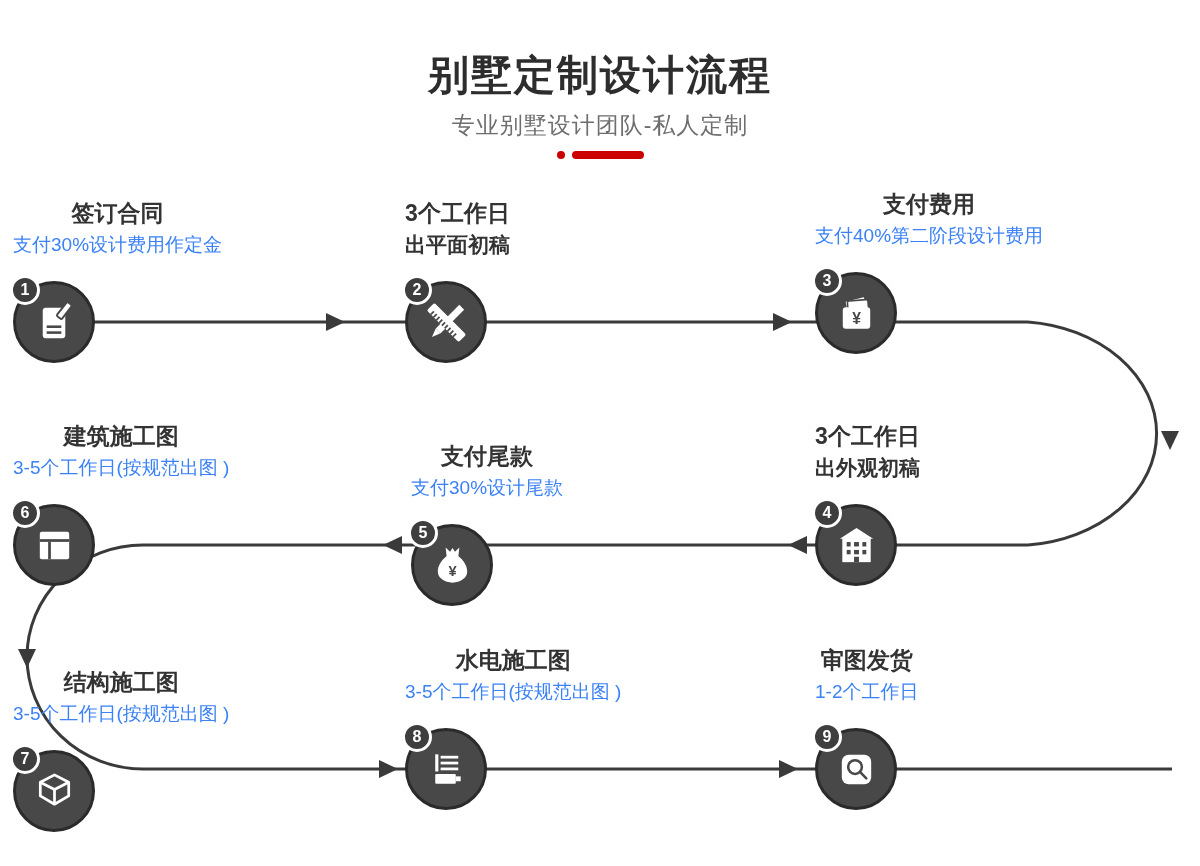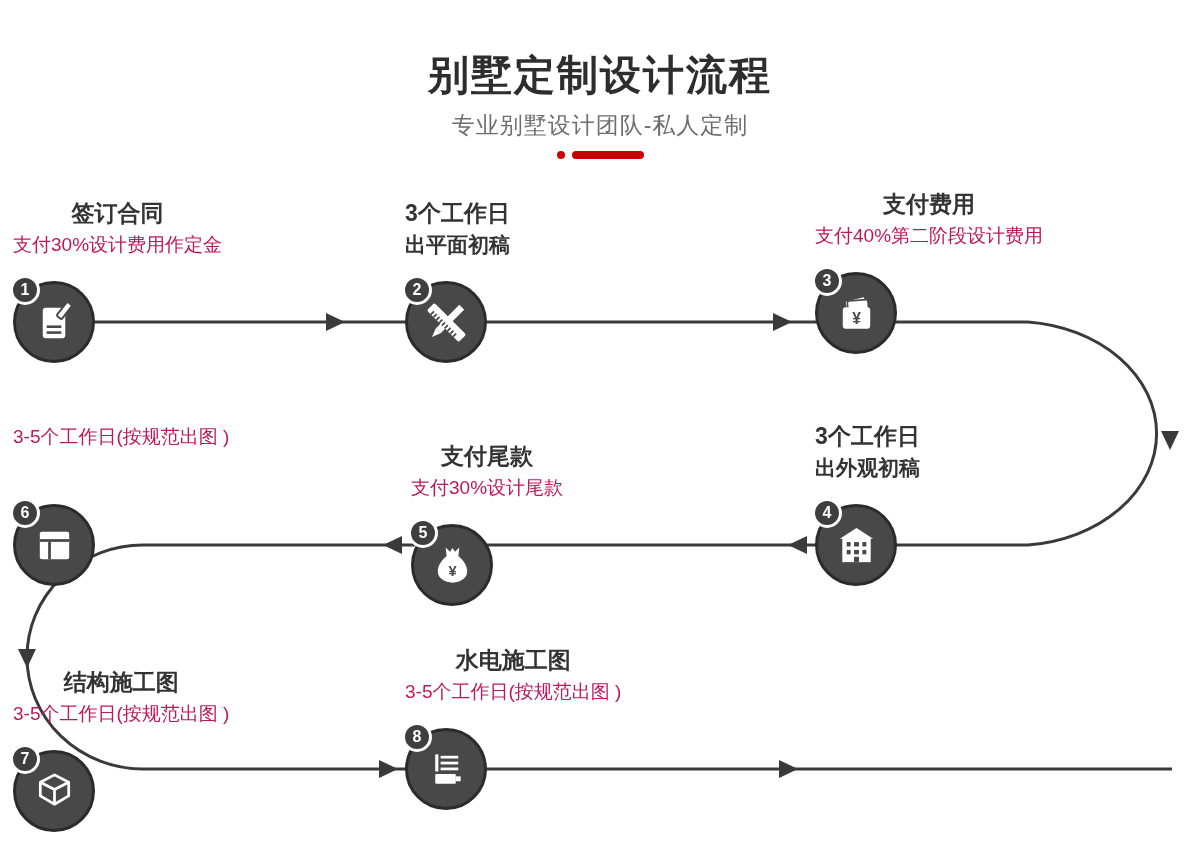--- a/index.html
+++ b/index.html
@@ -14,21 +14,21 @@
   .divider .dot{width:8px;height:8px;border-radius:50%;background:#cc0000;}
   .divider .bar{width:72px;height:8px;border-radius:4px;background:#cc0000;}
 
   
   .flow-svg{position:absolute;left:0;top:0;width:1200px;height:866px;}
 
   
   .step{position:absolute;width:340px;display:flex;flex-direction:column;align-items:flex-start;}
   .labels{text-align:center;height:62px;}
   .step-title{font-size:23px;line-height:31px;font-weight:bold;color:#333333;white-space:nowrap;}
-  .step-sub{font-size:19px;line-height:31px;color:#be185d;white-space:nowrap;}
+  .step-sub{font-size:19px;line-height:31px;color:#3b82f6;white-space:nowrap;}
   .step.emph .step-sub{font-size:21px;font-weight:bold;color:#333333;}
   .circle{margin-top:21px;width:82px;height:82px;border-radius:50%;background:#484848;
           border:3px solid #2b2b2b;box-sizing:border-box;position:relative;
           display:flex;align-items:center;justify-content:center;}
   .badge{position:absolute;left:-6px;top:-9px;width:30px;height:30px;border-radius:50%;
          background:#3e3e3e;border:3px solid #ffffff;box-sizing:border-box;color:#fff;
          font-weight:bold;font-size:16px;display:flex;align-items:center;justify-content:center;}
   .icon{width:47px;height:47px;display:block;}
 
   .s1{left:13px;top:198px;} .s2{left:405px;top:198px;} .s3{left:815px;top:189px;}
@@ -170,20 +170,21 @@
       <svg class="icon" viewBox="0 0 48 48">
         <path d="M17 5.5 l4.5 4.5 L24 6 l2.5 4 L31 5.5 l-1 9 H18 Z" fill="#fff"></path>
         <path d="M18.5 14 h11 C35.5 18.5 39 24.5 39 30 a15 11.5 0 0 1 -30 0 c0 -5.5 3.5 -11.5 9.5 -16 Z" fill="#fff"></path>
         <text x="24" y="35" text-anchor="middle" font-size="15" font-weight="bold" fill="#484848">¥</text>
       </svg>
     </div>
   </div>
 
   <div class="step s6">
     <div class="labels">
+      <div class="step-title">建筑施工图</div>
       <div class="step-sub">3-5个工作日(按规范出图 )</div>
     </div>
     <div class="circle">
       <div class="badge">6</div>
       <svg class="icon" viewBox="0 0 48 48">
         <rect x="9" y="10" width="30" height="28" rx="2" fill="#fff"></rect>
         <rect x="9" y="17.5" width="30" height="2.8" fill="#484848"></rect>
         <rect x="17.5" y="20.3" width="2.8" height="17.7" fill="#484848"></rect>
       </svg>
     </div>
@@ -219,14 +220,28 @@
           <rect x="18" y="10" width="18" height="2.8"></rect>
           <rect x="18" y="16" width="18" height="2.8"></rect>
           <rect x="18" y="22" width="18" height="2.8"></rect>
           <rect x="12.5" y="28.5" width="21" height="10" rx="1"></rect>
           <rect x="33.5" y="31" width="5" height="5"></rect>
         </g>
       </svg>
     </div>
   </div>
 
+  <div class="step s9">
+    <div class="labels">
+      <div class="step-title">审图发货</div>
+      <div class="step-sub">1-2个工作日</div>
+    </div>
+    <div class="circle">
+      <div class="badge">9</div>
+      <svg class="icon" viewBox="0 0 48 48">
+        <rect x="9" y="9" width="30" height="30" rx="7" fill="#fff"></rect>
+        <circle cx="22.5" cy="21.5" r="7" fill="none" stroke="#484848" stroke-width="2.6"></circle>
+        <line x1="27.5" y1="26.5" x2="34" y2="33" stroke="#484848" stroke-width="2.6" stroke-linecap="round"></line>
+      </svg>
+    </div>
+  </div>
 
 </div>
 
 </body></html>

